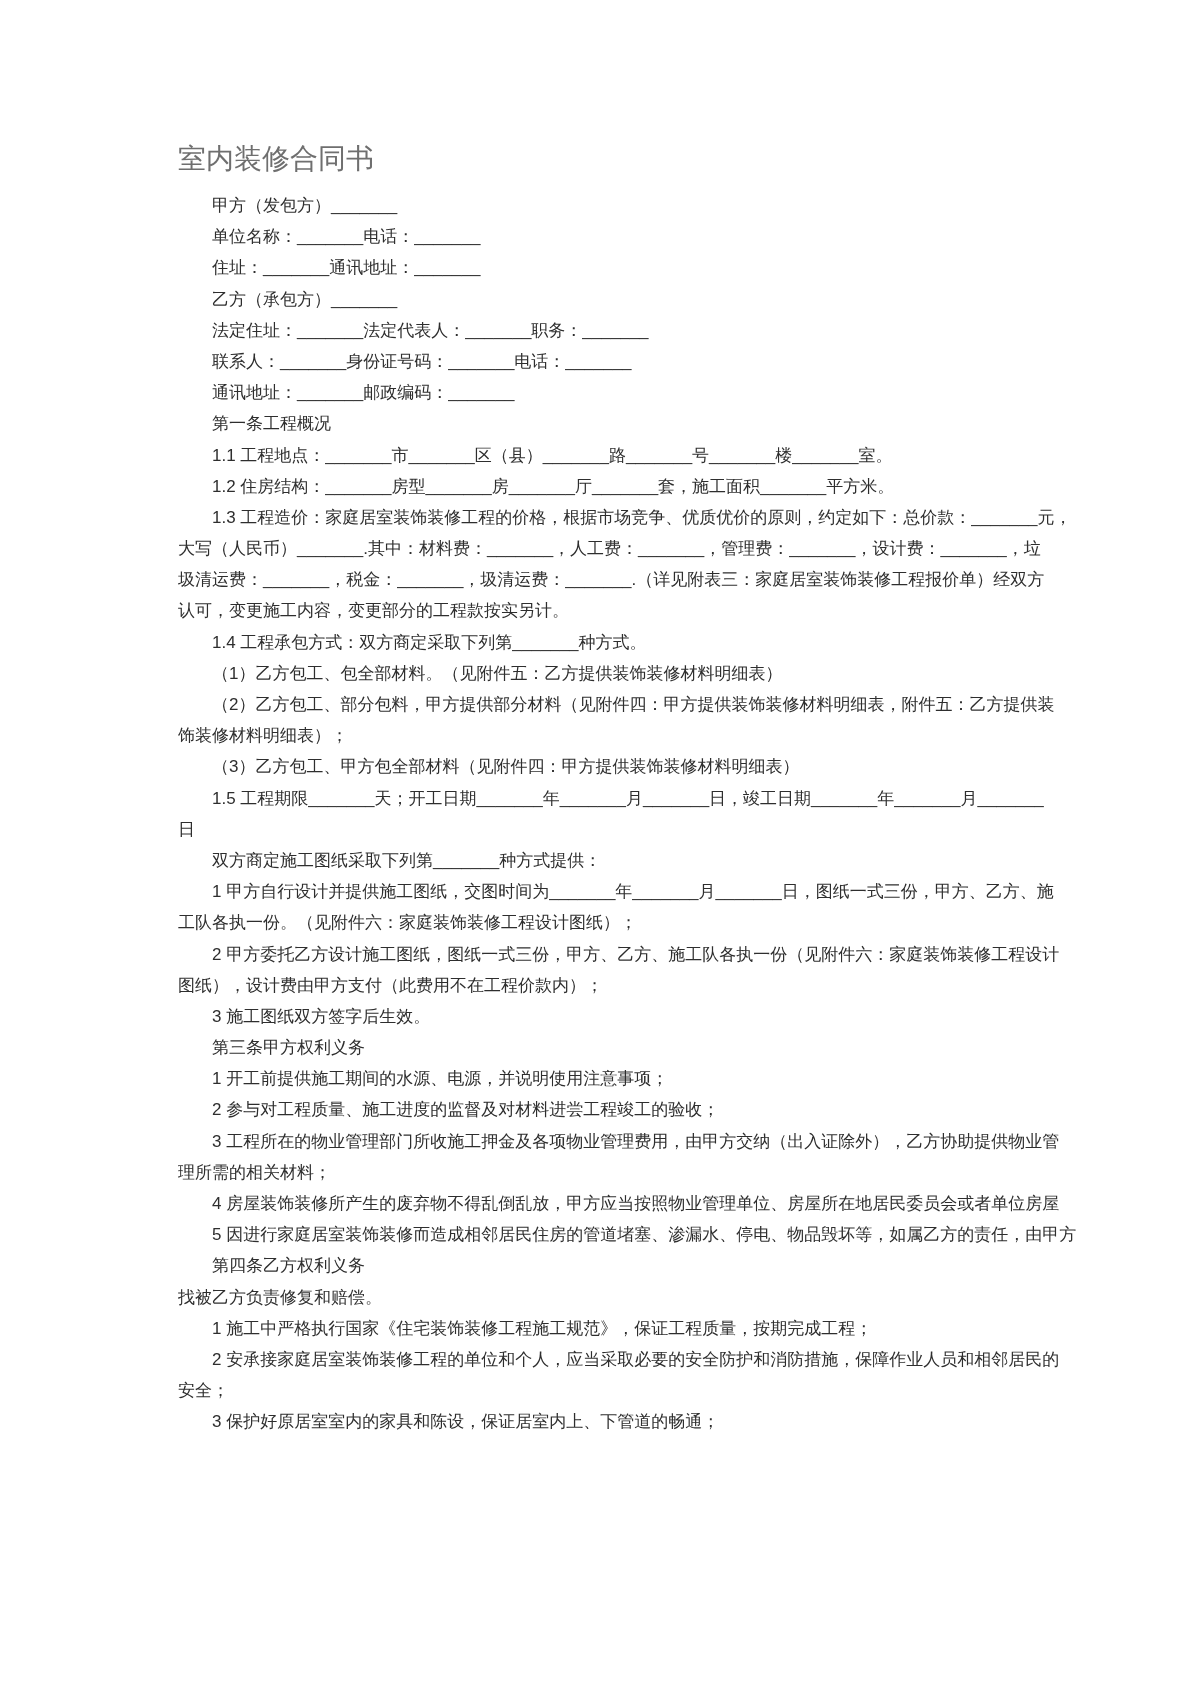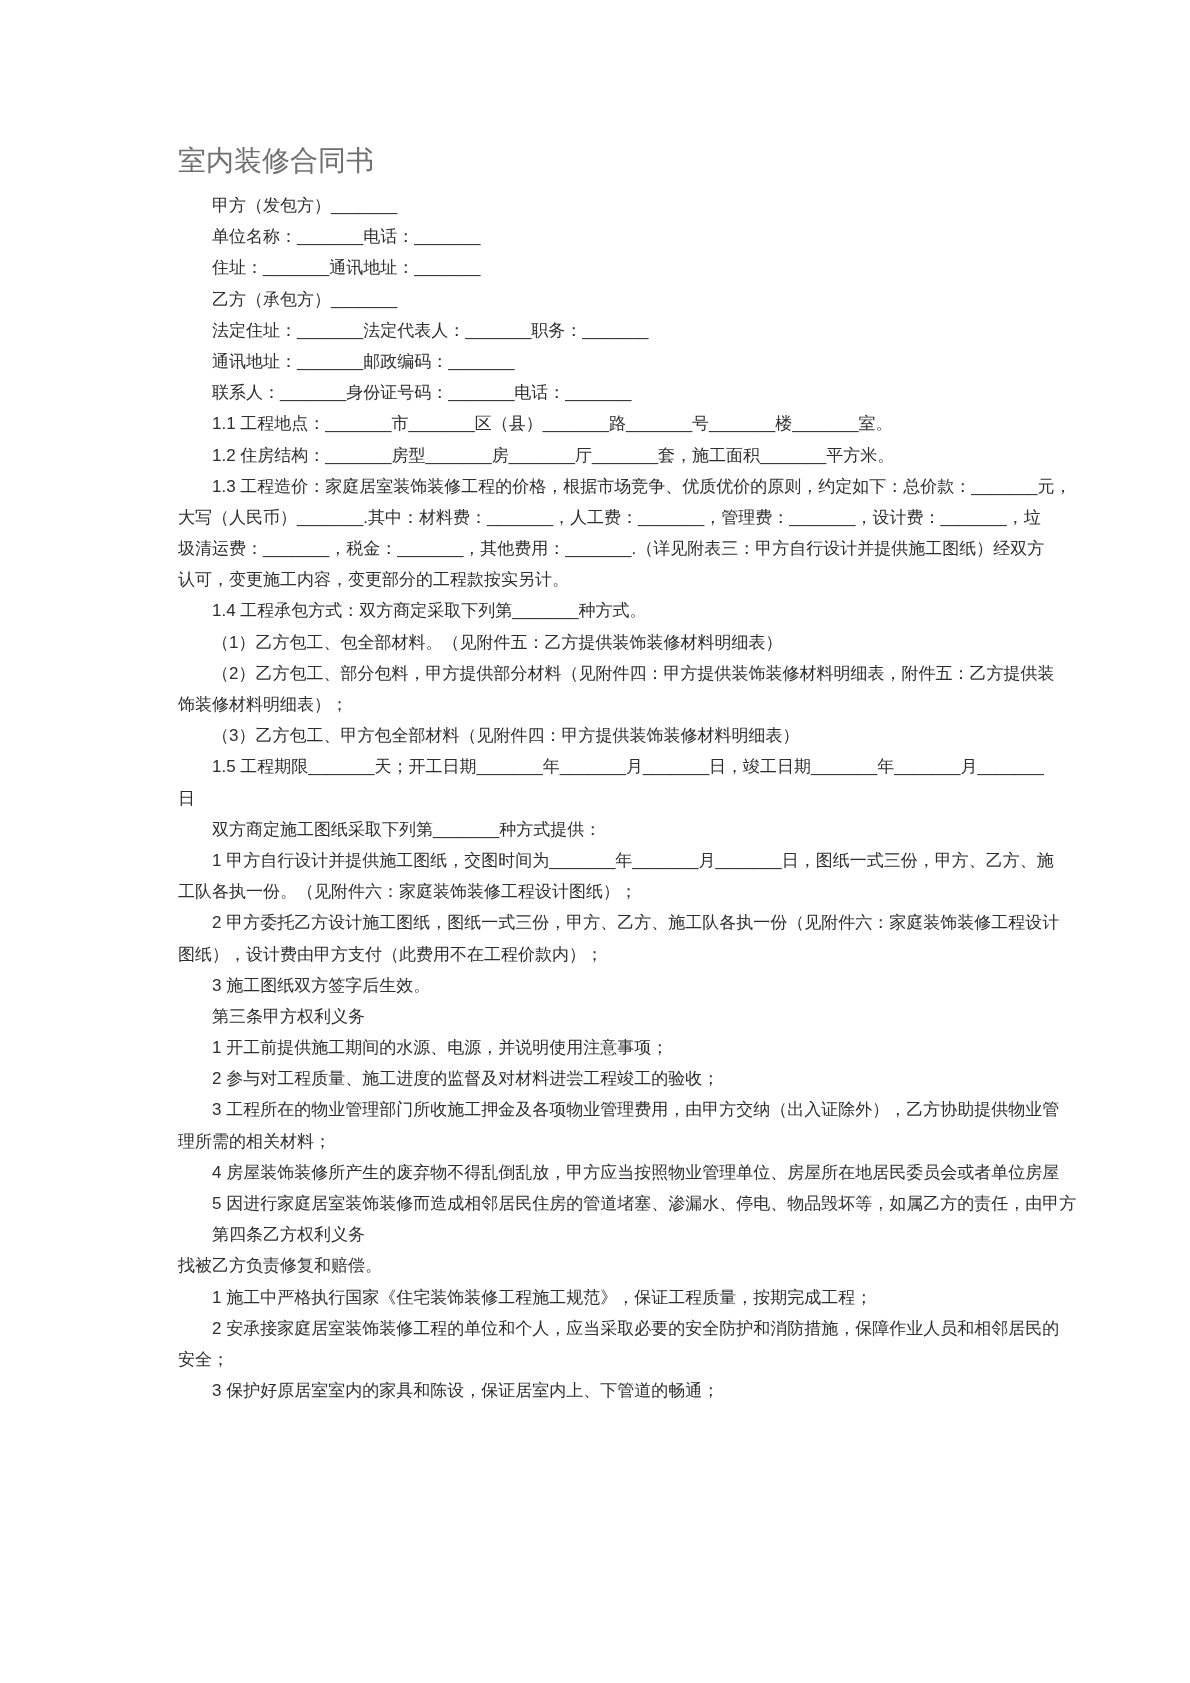--- a/index.html
+++ b/index.html
@@ -18,21 +18,21 @@
     position: absolute;
     top: 140px;
     left: 178px;
     width: 880px;
   }
   .doc-title {
     margin: 0;
     padding: 0;
     height: 50px;
     line-height: 42px;
-    font-family: Liberation Serif, serif;
+    font-family: Liberation Mono, monospace;
     font-weight: 400;
     font-size: 28px;
     color: var(--title-color, #6f6f6f);
     white-space: pre;
   }
   .doc-body {
     font-size: 17px;
     color: var(--body-color, #2e2e2e);
   }
   .line {
@@ -48,27 +48,28 @@
 <body>
 
 <div class="doc">
   <h1 class="doc-title">室内装修合同书</h1>
   <div class="doc-body" id="doc-body">
       <div class="line indent">甲方（发包方）_______</div>
       <div class="line indent">单位名称：_______电话：_______</div>
       <div class="line indent">住址：_______通讯地址：_______</div>
       <div class="line indent">乙方（承包方）_______</div>
       <div class="line indent">法定住址：_______法定代表人：_______职务：_______</div>
+      <div class="line indent">联系人：_______身份证号码：_______电话：_______</div>
       <div class="line indent">通讯地址：_______邮政编码：_______</div>
-      <div class="line indent">联系人：_______身份证号码：_______电话：_______</div>
+      <div class="line indent">第一条工程概况</div>
       <div class="line indent">1.1 工程地点：_______市_______区（县）_______路_______号_______楼_______室。</div>
       <div class="line indent">1.2 住房结构：_______房型_______房_______厅_______套，施工面积_______平方米。</div>
       <div class="line indent">1.3 工程造价：家庭居室装饰装修工程的价格，根据市场竞争、优质优价的原则，约定如下：总价款：_______元，</div>
       <div class="line">大写（人民币）_______.其中：材料费：_______，人工费：_______，管理费：_______，设计费：_______，垃</div>
-      <div class="line">圾清运费：_______，税金：_______，其他费用：_______.（详见附表三：甲方自行设计并提供施工图纸）经双方</div>
+      <div class="line">圾清运费：_______，税金：_______，圾清运费：_______.（详见附表三：家庭居室装饰装修工程报价单）经双方</div>
       <div class="line">认可，变更施工内容，变更部分的工程款按实另计。</div>
       <div class="line indent">1.4 工程承包方式：双方商定采取下列第_______种方式。</div>
       <div class="line indent">（1）乙方包工、包全部材料。（见附件五：乙方提供装饰装修材料明细表）</div>
       <div class="line indent">（2）乙方包工、部分包料，甲方提供部分材料（见附件四：甲方提供装饰装修材料明细表，附件五：乙方提供装</div>
       <div class="line">饰装修材料明细表）；</div>
       <div class="line indent">（3）乙方包工、甲方包全部材料（见附件四：甲方提供装饰装修材料明细表）</div>
       <div class="line indent">1.5 工程期限_______天；开工日期_______年_______月_______日，竣工日期_______年_______月_______</div>
       <div class="line">日</div>
       <div class="line indent">双方商定施工图纸采取下列第_______种方式提供：</div>
       <div class="line indent">1 甲方自行设计并提供施工图纸，交图时间为_______年_______月_______日，图纸一式三份，甲方、乙方、施</div>

